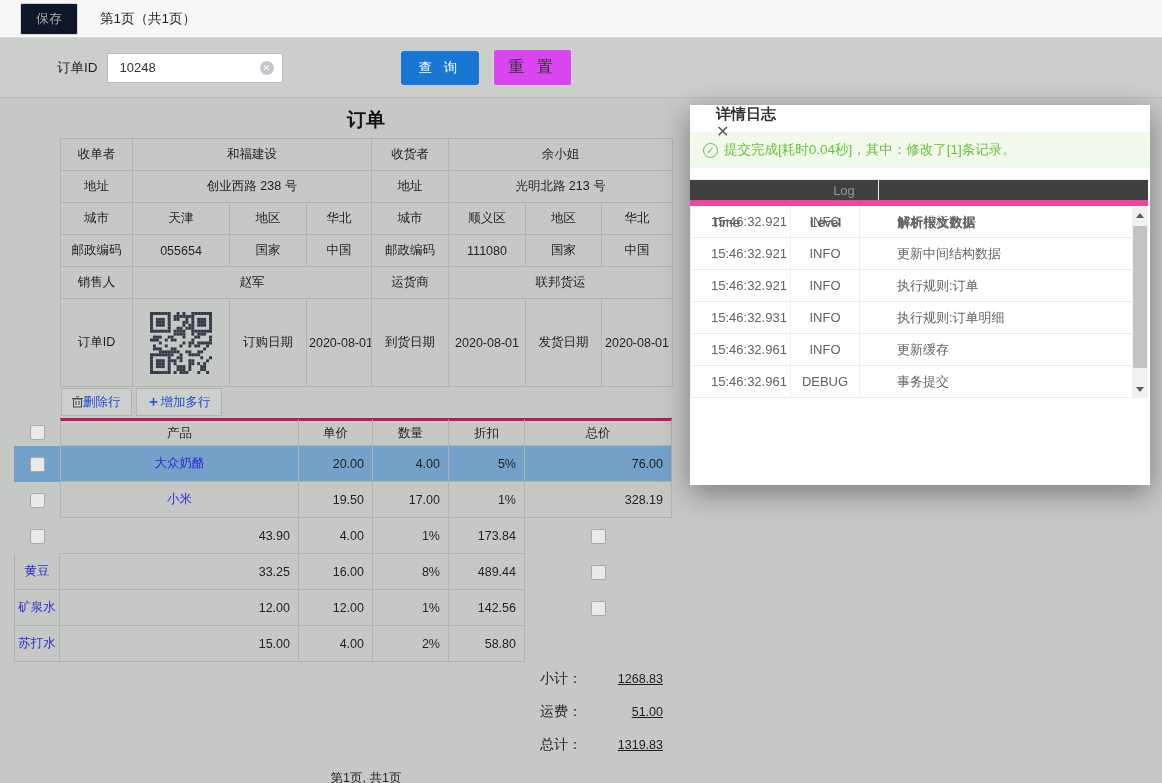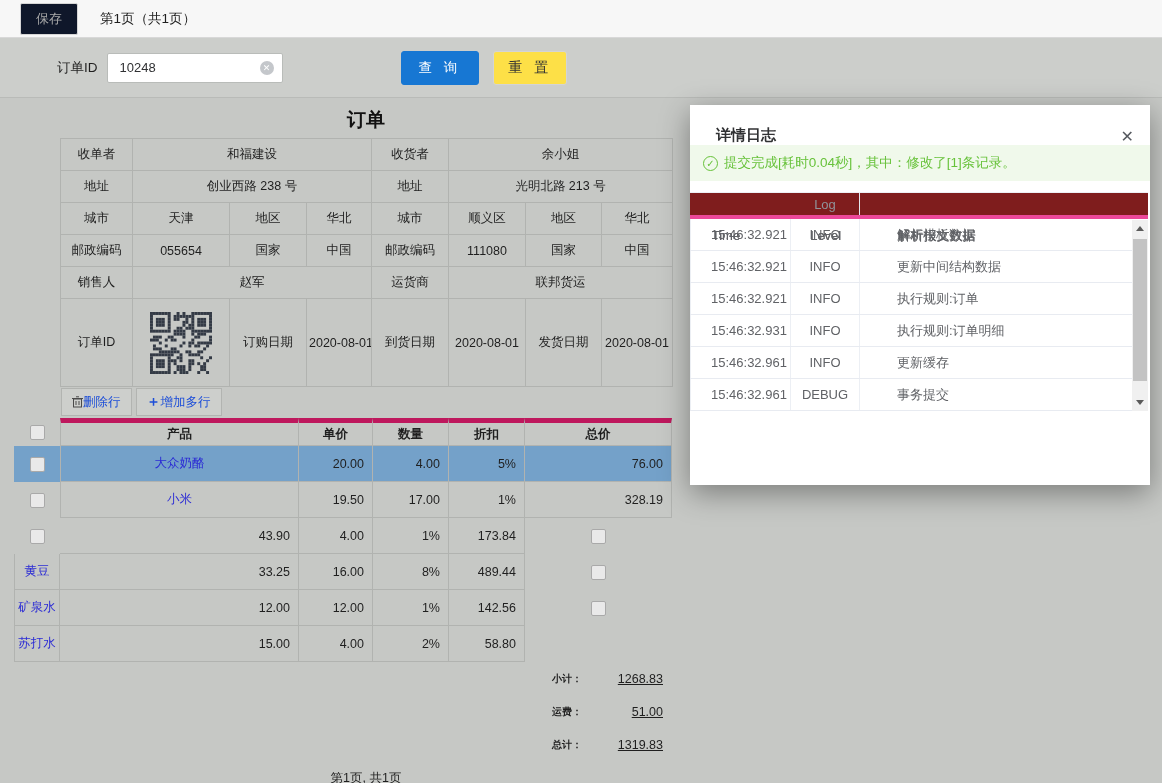--- a/index.html
+++ b/index.html
@@ -11,21 +11,21 @@
   .btn-save { background:#0f172a; border:1px solid #d6d6d6; color:#a8a8a8; font-size:13px; padding:6px 15px; border-radius:2px; }
   .top-pagination { margin-left:22px; font-size:13.5px; color:#1f1f1f; }
 
   
   .searchbar { height:60px; background:#cccecb; border-bottom:1px solid #b9bbb8; display:flex; align-items:center; padding-left:57px; }
   .search-label { font-size:13.5px; margin-right:9px; }
   .input-wrap { position:relative; width:176px; height:30px; }
   .input-wrap input { width:100%; height:100%; border:1px solid #b9bcb9; background:#fff; border-radius:2px; padding:0 30px 0 12px; font-size:13px; color:#303133; font-family:inherit; }
   .clear-ico { position:absolute; right:9px; top:8px; width:14px; height:14px; border-radius:50%; background:#c4c7cb; color:#fff; font-size:9px; line-height:14px; text-align:center; cursor:pointer; }
   .btn-query { margin-left:118px; background:#1777d3; color:#fff; border:1px solid #1777d3; font-size:13.5px; padding:7px 17px; border-radius:3px; letter-spacing:4px; }
-  .btn-reset { margin-left:14px; background:#fde047; color:#303133; border:1px solid #d4d4d4; font-size:14px; padding:7px 14px; border-radius:3px; letter-spacing:4px; }
+  .btn-reset { margin-left:14px; background:#d946ef; color:#303133; border:1px solid #d4d4d4; font-size:16px; padding:7px 14px; border-radius:3px; letter-spacing:4px; }
 
   
   .main { position:relative; height:685px; }
   .form-title { width:612px; margin:9px 0 5px 60px; text-align:center; font-size:19px; font-weight:bold; color:#111; }
 
   table.info { border-collapse:collapse; margin-left:60px; table-layout:fixed; width:612px; }
   table.info td { border:1px solid #b1b3b0; text-align:center; font-size:12.5px; color:#1f1f1f; height:32px; padding:2px; overflow:hidden; white-space:nowrap; }
   tr.qr-row td { height:88px; }
   .qr-box { display:flex; justify-content:center; align-items:center; }
 
@@ -34,43 +34,43 @@
   .row-actions button + button { margin-left:4px; }
   .ico-trash { width:11px; height:12px; display:inline-block; }
   .ico-plus { font-size:14px; font-weight:bold; }
 
   
   .pgrid { margin-left:14px; display:grid; grid-template-columns:46px 239px 74px 76px 76px 147px; width:658px; }
   .pgrid .cell { height:36px; display:flex; align-items:center; font-size:12.5px; border-right:1px solid #b1b3b0; border-bottom:1px solid #b1b3b0; }
   .pgrid .hcell { height:28px; }
   .pgrid .cb { border:none; justify-content:center; background:transparent; }
   .pgrid .first { border-left:1px solid #b1b3b0; }
-  .pgrid .top { border-top:5px solid #be185d;font-weight:bold; }
+  .pgrid .top { border-top:3px solid #be185d; }
   .pgrid .c { justify-content:center; }
   .pgrid .r { justify-content:flex-end; padding-right:8px; }
   .pgrid .sel { background:#74a1c9; }
   .plink { color:#2b2bd5; cursor:pointer; }
   .checkbox { width:15px; height:15px; background:#e9e9e9; border:1px solid #a9a9a9; border-radius:2px; cursor:pointer; }
 
   .totals { width:612px; margin-left:60px; }
   .totals .trow { height:33px; display:flex; align-items:center; justify-content:flex-end; }
-  .totals .tlabel { font-weight:bold; font-size:10px; }
+  .totals .tlabel { font-weight:normal; font-size:14px; }
   .totals .tval { width:90px; text-align:right; padding-right:9px; font-size:12.5px;text-decoration:underline; }
   .bottom-pager { width:612px; margin-left:60px; text-align:center; font-size:12.5px; margin-top:9px; }
 
   
   .dialog { position:absolute; left:690px; top:105px; width:460px; height:380px; background:#fff; box-shadow:0 8px 28px rgba(0,0,0,.38); z-index:10; }
-  .dlg-head { height:40px; display:flex; align-items:flex-end; padding:0 16px 0 26px; }
+  .dlg-head { height:27px; display:flex; align-items:flex-start; padding:0 16px 0 26px;flex-direction:column; }
   .dlg-title { font-size:15px; font-weight:bold; color:#303133; flex:1; }
   .dlg-close { font-size:16px; color:#55595f; cursor:pointer; line-height:1; }
   .dlg-alert { height:36px; background:#f0f9eb; color:#67c23a; display:flex; align-items:center; padding-left:13px; font-size:13.5px; gap:6px; }
   .ok-ico { width:15px; height:15px; border:1px solid #67c23a; border-radius:50%; font-size:10px; line-height:14px; text-align:center; flex:none; }
 
   .logtable { position:relative; margin-top:11px; width:458px; font-size:13px; color:#606266; }
-  .lt-head { height:27px; border-top:1px solid #eceff4; border-bottom:4px solid #ec4899; display:flex; background:#7f1d1d; }
+  .lt-head { height:27px; border-top:1px solid #eceff4; border-bottom:6px solid #ec4899; display:flex; background:#404040;gap:19px; }
   .lt-head .h1 { width:101px; }
   .lt-head .h2 { width:69px; border-right:1px solid #e4e7ee; display:flex; align-items:center; justify-content:center; color:#909399; }
   .lt-row { height:32px; display:flex; border-bottom:1px solid #e8ebf1; width:442px; }
   .lcell { display:flex; align-items:center; position:relative; overflow:hidden; white-space:nowrap; }
   .l-time { width:101px; padding-left:20px; border-left:1px solid #eceff4; border-right:1px solid #eceff4; }
   .l-level { width:69px; justify-content:center; border-right:1px solid #eceff4; }
   .l-log { flex:1; padding-left:8px;margin-left:29px; }
   .ghost { position:absolute; transform:translate(.7px,.5px); text-shadow:0 0 .6px currentColor; }
   .g-time { left:20px;text-align:right; }
   .g-level { left:0; right:0; text-align:center; }

